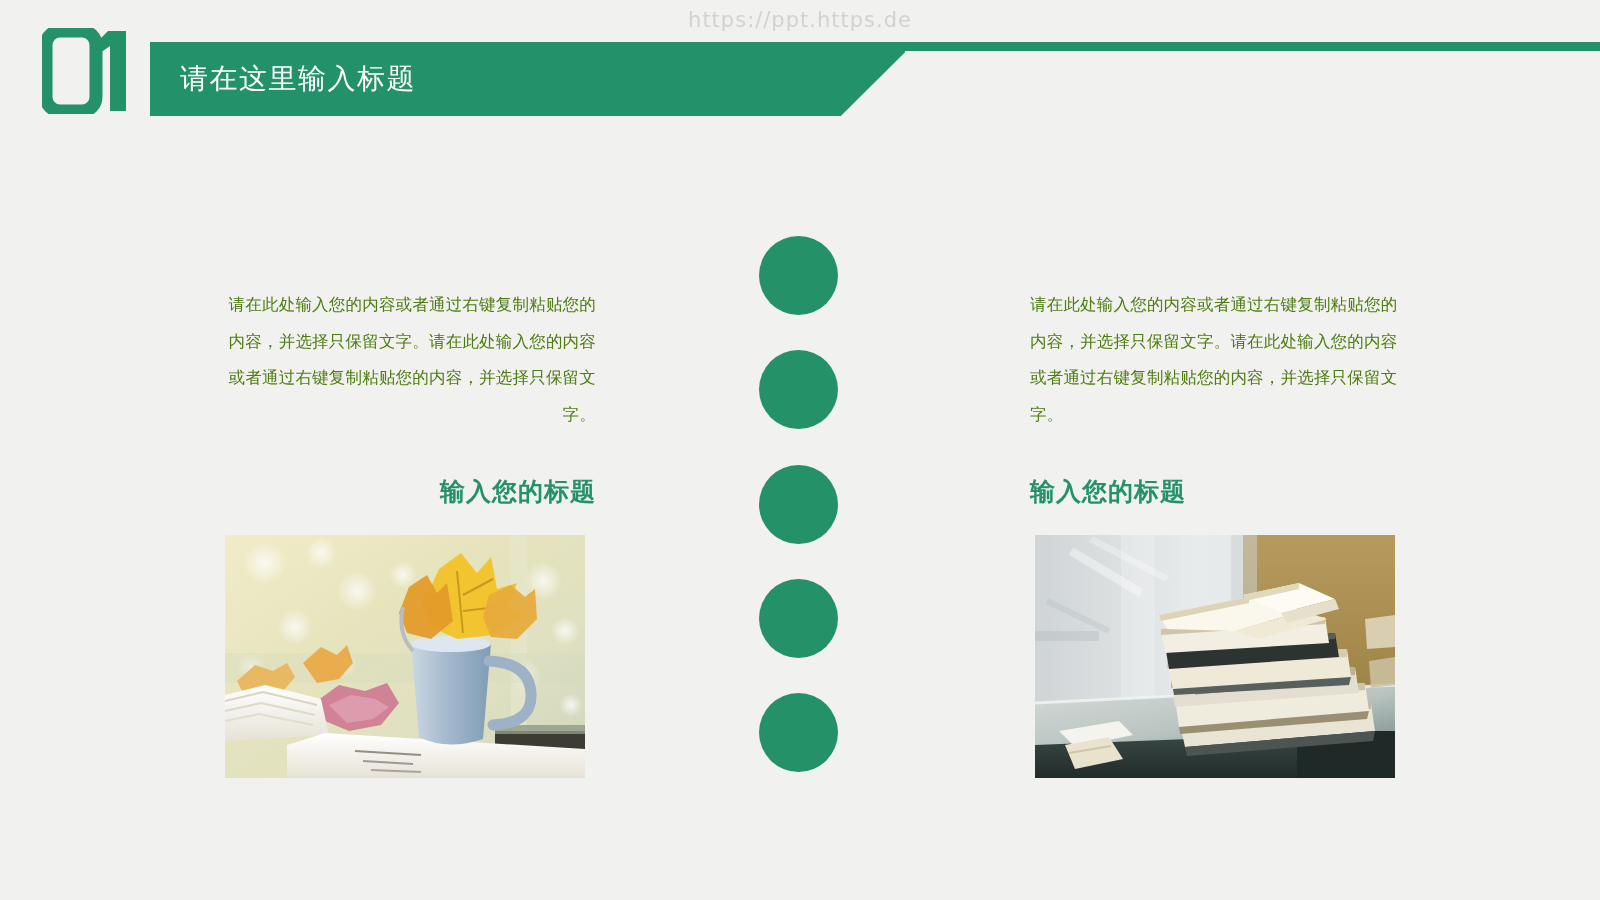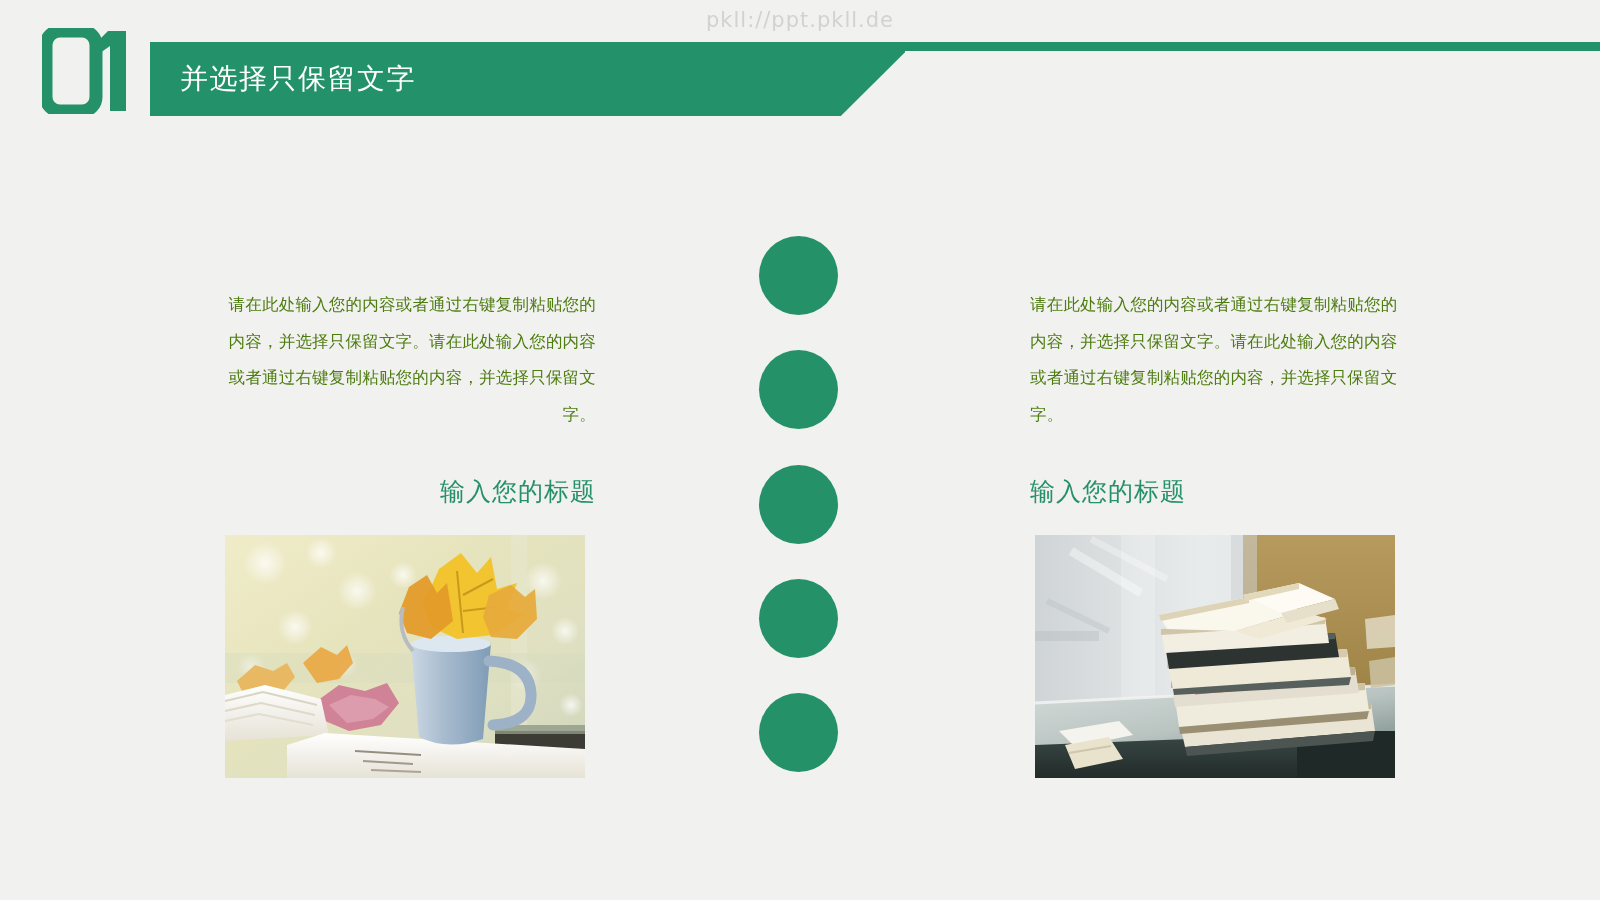--- a/index.html
+++ b/index.html
@@ -76,21 +76,21 @@
   .para {
     font-size:16.5px;
     line-height:36.5px;
     color:#4d7c0f;
     font-weight:400;
     letter-spacing:0.2px;
   }
   .sub-title {
     margin-top:47px;
     font-size:25px;
-    font-weight:normal;
+    font-weight:bold;
     color:#259169;
     letter-spacing:1px;
     line-height:1;
   }
 
   
   .photo {
     position:absolute;
     width:360px; height:243px;
     overflow:hidden;
@@ -116,25 +116,25 @@
   .dot-2 { top:114px; }
   .dot-3 { top:229px; }
   .dot-4 { top:343px; }
   .dot-5 { top:457px; }
 </style>
 </head>
 <body>
 
 <div class="slide">
 
-  <div class="watermark">pkll://ppt.pkll.de</div>
+  <div class="watermark">https://ppt.https.de</div>
 
   <div class="header-rule"></div>
   <div class="header-band"></div>
-  <div class="header-title">并选择只保留文字</div>
+  <div class="header-title">请在这里输入标题</div>
 
   <div class="badge">
     <svg viewBox="0 0 100 86" xmlns="http://www.w3.org/2000/svg">
 
       <rect x="4" y="3" width="50" height="80" rx="14" ry="14" fill="none" stroke="#259169" stroke-width="13"></rect>
 
       <path d="M66 3 L84 3 L84 83 L68 83 L68 18 L58 25 L58 11 Z" fill="#259169"></path>
     </svg>
   </div>
 

